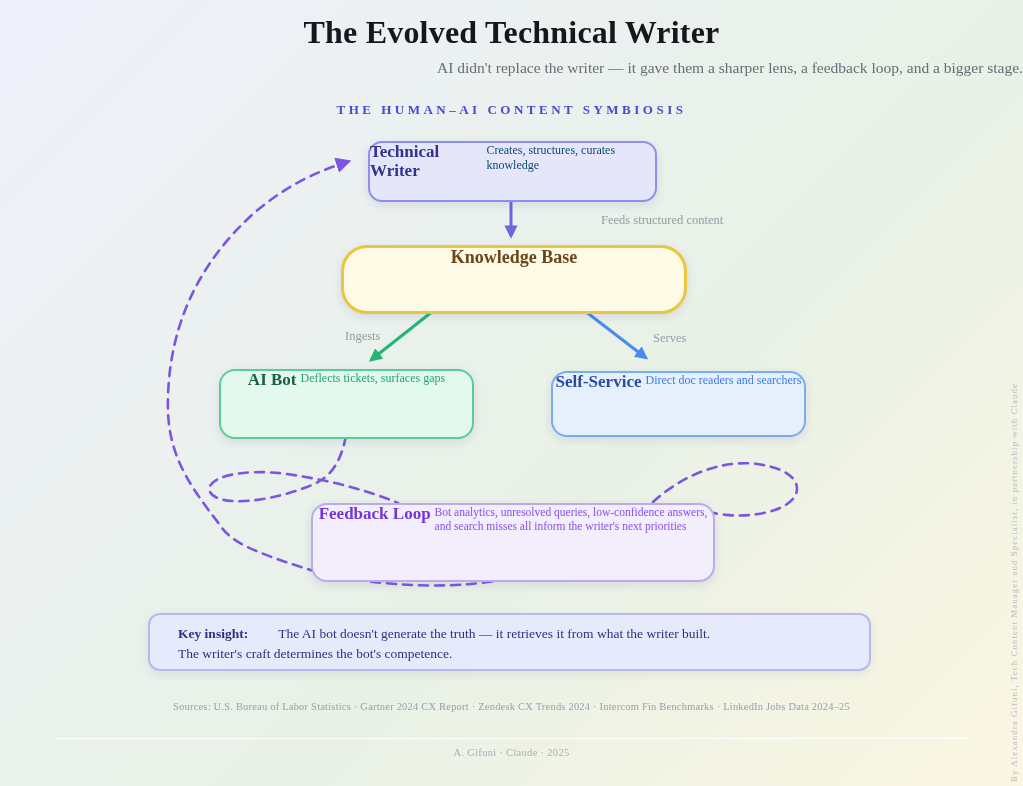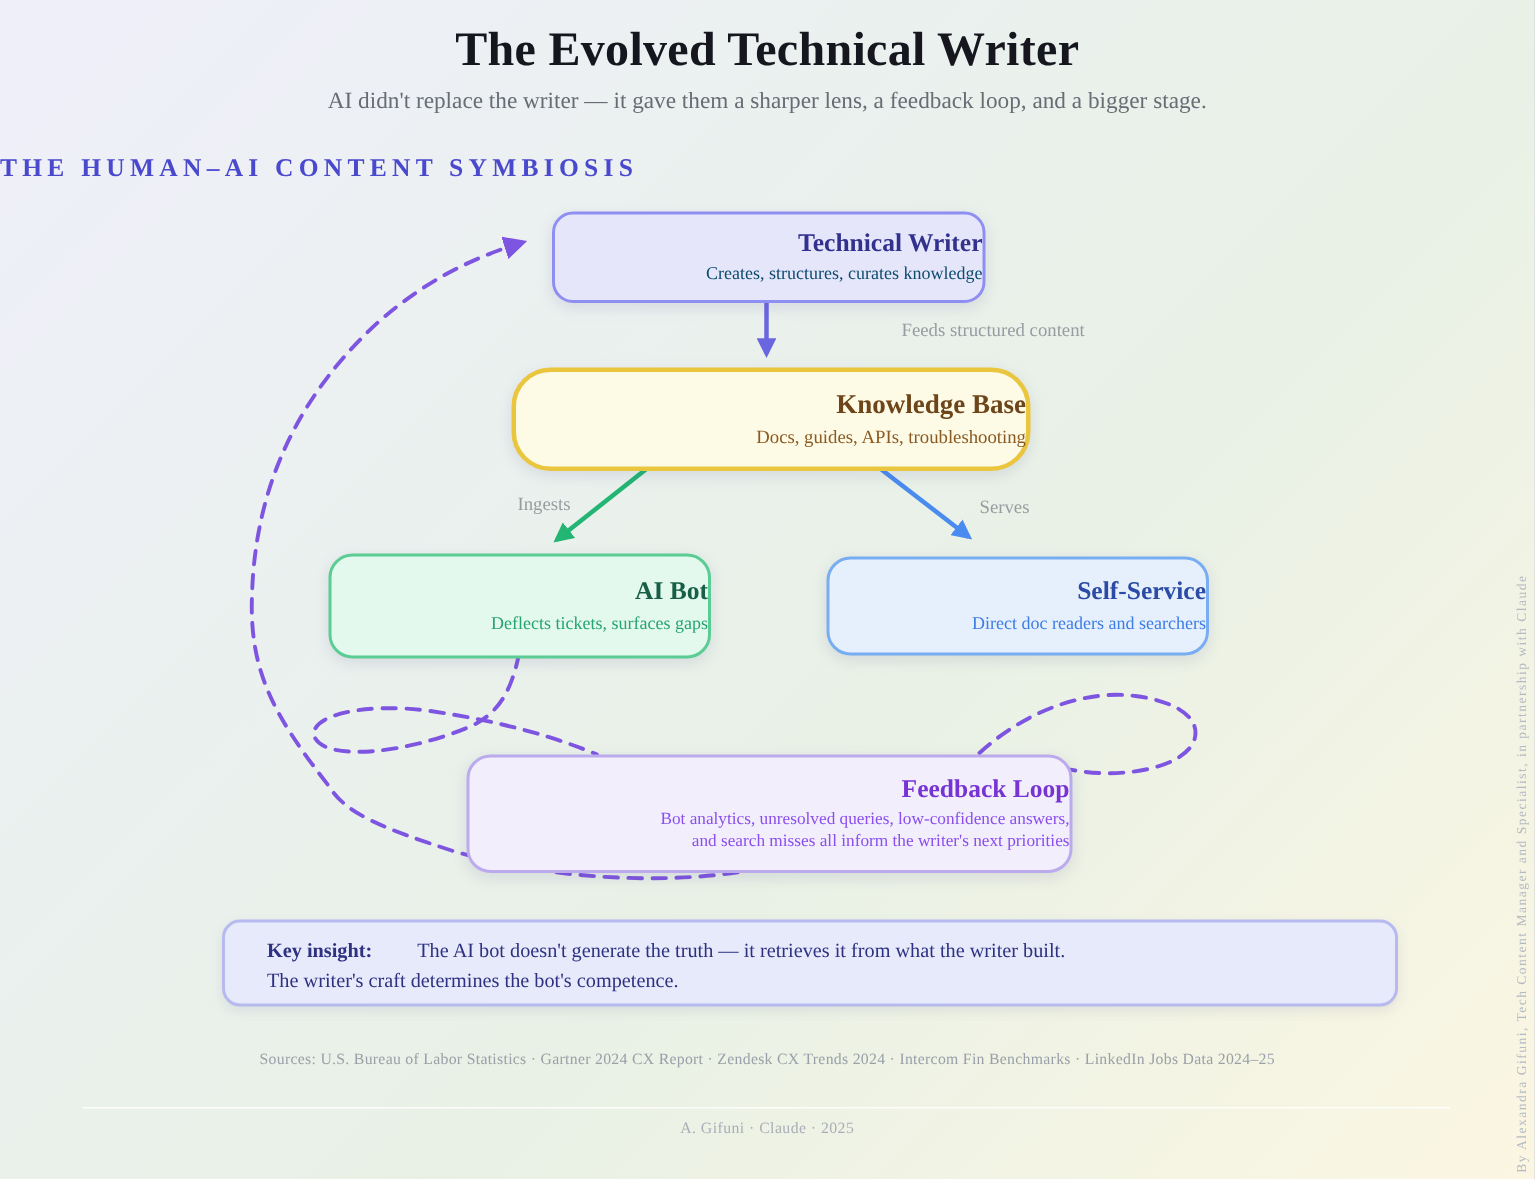--- a/index.html
+++ b/index.html
@@ -7,31 +7,31 @@
     position:relative;width:1023px;height:786px;overflow:hidden;
     background:linear-gradient(135deg,#efeffa 0%,#eaf1ec 42%,#e9f1e6 60%,#fbf6e2 100%);
     font-family:"Liberation Serif","DejaVu Serif",serif;
   }
   .overlay{position:absolute;left:0;top:0;width:1023px;height:786px;z-index:1;}
   .hdr-title{
     position:absolute;left:0;top:14px;width:100%;margin:0;text-align:center;
     font-size:32px;font-weight:bold;color:#16161f;letter-spacing:.2px;z-index:2;
   }
   .hdr-sub{
-    position:absolute;left:0;top:59px;width:100%;margin:0;text-align:center;
+    position:absolute;left:0;top:59px;width:100%;margin:0;text-align:right;
     font-size:15.5px;color:#686d75;z-index:2;
   }
   .eyebrow{
-    position:absolute;left:0;top:102px;width:100%;
-    font-size:17px;font-weight:bold;letter-spacing:3.5px;color:#4a49ce;z-index:2;
+    position:absolute;left:0;top:102px;width:100%;text-align:center;
+    font-size:13px;font-weight:bold;letter-spacing:3.5px;color:#4a49ce;z-index:2;
   }
   .node{
-    position:absolute;z-index:2;text-align:right;border-radius:16px;
+    position:absolute;z-index:2;text-align:left;border-radius:16px;
     box-shadow:0 3px 10px rgba(90,90,150,.15);
-    display:flex;flex-direction:column;justify-content:center;gap:4px;
+    display:flex;flex-direction:row;justify-content:center;gap:4px;
   }
   .node-title{font-weight:bold;font-size:17px;line-height:1.1;}
   .node-sub{font-size:12px;line-height:1.25;}
   .tw{left:368px;top:141px;width:285px;height:57px;background:#e6e6fb;border:2.5px solid #8f8ff2;border-radius:14px;}
   .tw .node-title{color:#32328e;}
   .tw .node-sub{color:#0c4a6e;}
   .kb{left:341px;top:245px;width:340px;height:63px;background:#fdfae6;border:3px solid #eac63e;border-radius:26px;}
   .kb .node-title{color:#6d4519;font-size:18px;}
   .kb .node-sub{color:#8a5a22;font-size:12.5px;}
   .bot{left:219px;top:369px;width:251px;height:66px;background:#e3f9ee;border:2.5px solid #5bcd94;}
@@ -41,21 +41,21 @@
   .ss .node-title{color:#2b4ba4;}
   .ss .node-sub{color:#3d7ce4;}
   .fb{left:311px;top:503px;width:400px;height:75px;background:#f2eefc;border:2.5px solid #bcabec;}
   .fb .node-title{color:#7634d4;}
   .fb .node-sub{color:#8a4fee;font-size:11.5px;}
   .edge-label{position:absolute;z-index:2;font-size:12.5px;color:#979ca1;}
   .lbl-feeds{left:601px;top:213px;}
   .lbl-ingests{left:345px;top:329px;}
   .lbl-serves{left:653px;top:331px;}
   .insight{
-    position:absolute;left:148px;top:613px;width:784px;height:58px;z-index:2;
+    position:absolute;left:148px;top:613px;width:723px;height:58px;z-index:2;
     background:#e7eafb;border:2px solid #b6baee;border-radius:12px;
     box-shadow:0 3px 8px rgba(90,90,150,.12);
     color:#2d3180;font-size:13.5px;line-height:20px;
     padding:9px 20px 0 28px;box-sizing:border-box;text-align:left;
   }
   .insight b{margin-right:30px;}
   .sources{
     position:absolute;left:0;top:701px;width:100%;text-align:center;z-index:2;
     font-size:10.5px;color:#99a0a8;letter-spacing:.2px;
   }
@@ -109,21 +109,20 @@
   <p class="hdr-sub">AI didn't replace the writer — it gave them a sharper lens, a feedback loop, and a bigger stage.</p>
   <div class="eyebrow">THE HUMAN–AI CONTENT SYMBIOSIS</div>
 
   <div class="node tw">
     <div class="node-title">Technical Writer</div>
     <div class="node-sub">Creates, structures, curates knowledge</div>
   </div>
 
   <div class="node kb">
     <div class="node-title">Knowledge Base</div>
-    <div class="node-sub">Docs, guides, APIs, troubleshooting</div>
   </div>
 
   <div class="node bot">
     <div class="node-title">AI Bot</div>
     <div class="node-sub">Deflects tickets, surfaces gaps</div>
   </div>
 
   <div class="node ss">
     <div class="node-title">Self-Service</div>
     <div class="node-sub">Direct doc readers and searchers</div>

